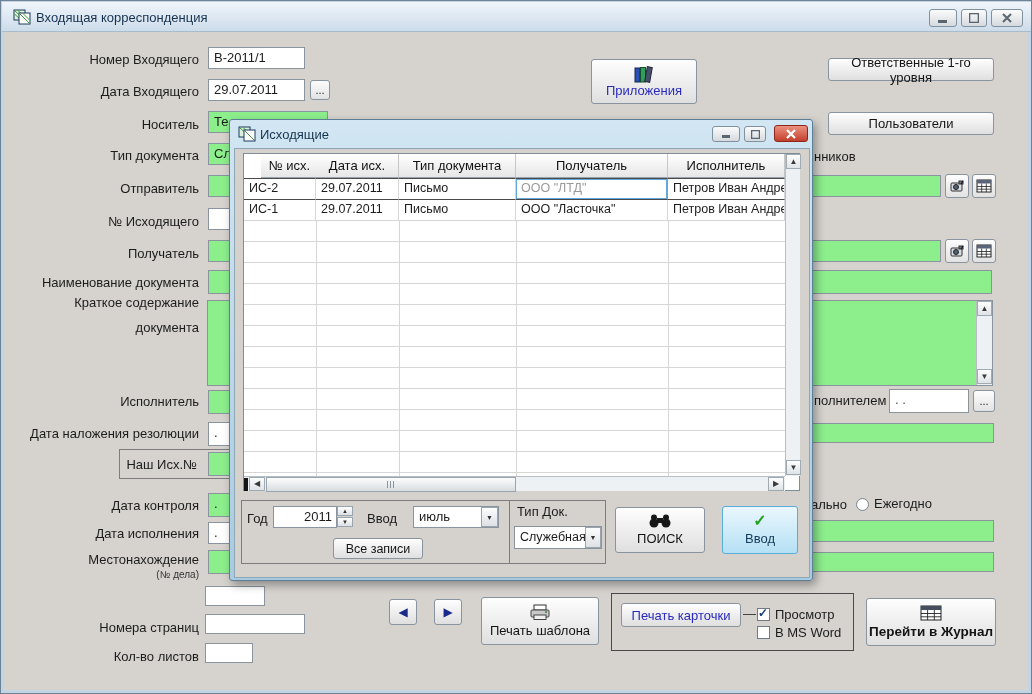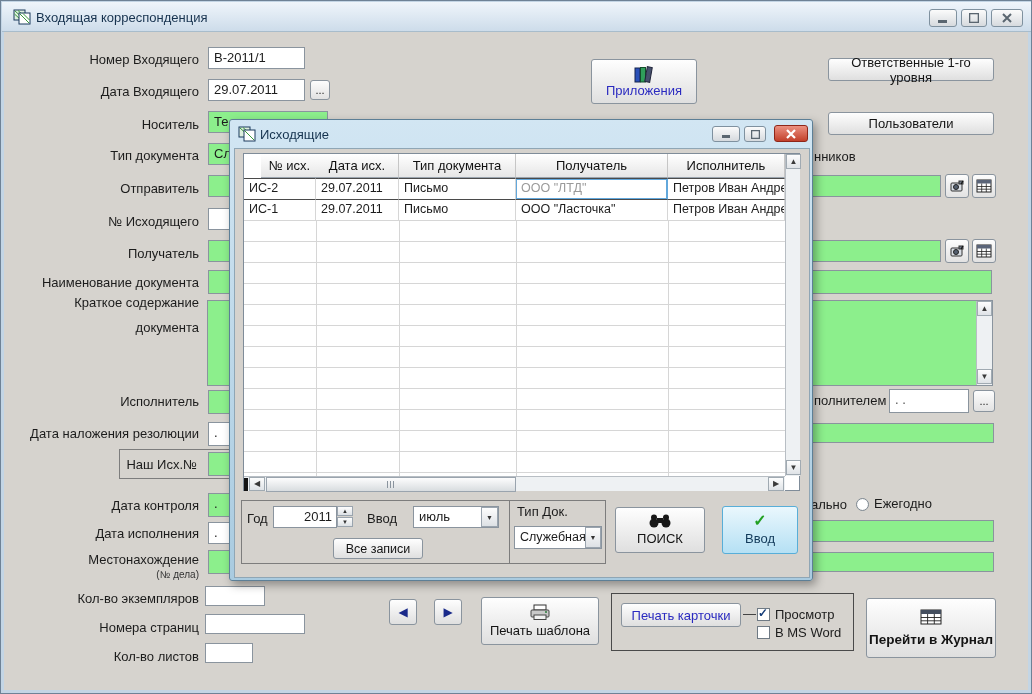--- a/index.html
+++ b/index.html
@@ -85,21 +85,20 @@
   <div class="lbl" style="top:245px">Получатель</div>
   <div class="lbl" style="top:274px">Наименование документа</div>
   <div class="lbl" style="top:294px">Краткое содержание</div>
   <div class="lbl" style="top:319px">документа</div>
   <div class="lbl" style="top:393px">Исполнитель</div>
   <div class="lbl" style="top:425px">Дата наложения резолюции</div>
   <div class="lbl" style="top:497px">Дата контроля</div>
   <div class="lbl" style="top:525px">Дата исполнения</div>
   <div class="lbl" style="top:551px">Местонахождение</div>
   <div class="lbl sub" style="top:566px">(№ дела)</div>
-  <div class="lbl" style="top:590px">Кол-во экземпляров</div>
   <div class="lbl" style="top:619px">Номера страниц</div>
   <div class="lbl" style="top:648px">Кол-во листов</div>
 
   <div class="fld" style="left:207px;top:46px;width:97px;height:22px">В-2011/1</div>
   <div class="fld" style="left:207px;top:78px;width:97px;height:22px">29.07.2011</div>
   <div class="sbtn" style="left:309px;top:79px;width:20px;height:20px">...</div>
   <div class="fld green" style="left:207px;top:110px;width:120px;height:22px">Те</div>
   <div class="fld green" style="left:207px;top:142px;width:120px;height:22px">Сл</div>
   <div class="fld green" style="left:207px;top:174px;width:733px;height:22px"></div>
   <div class="sbtn" style="left:944px;top:173px;width:24px;height:24px">
@@ -221,21 +220,21 @@
       <span class="blue">Печать карточки</span>
     </div>
   <div class="abs" style="left:742px;top:613px;width:13px;height:1px;background:#444"></div>
   <div class="cb" style="left:756px;top:607px">
       <span class="check">✓</span>
     </div>
   <div class="txt" style="left:774px;top:606px">Просмотр</div>
   <div class="cb" style="left:756px;top:625px"></div>
   <div class="txt" style="left:774px;top:624px">В MS Word</div>
 
-  <div class="btn col" style="left:865px;top:597px;width:130px;height:60px;font-weight:bold;font-size:13.5px">
+  <div class="btn col" style="left:865px;top:597px;width:130px;height:48px;font-weight:bold;font-size:13.5px">
     <span>
         <svg width="22" height="16" viewBox="0 0 22 16">
           <rect x="1" y="1" width="20" height="14" fill="#fff" stroke="#222"></rect>
           <rect x="1" y="1" width="20" height="4" fill="#444e5e"></rect>
           <path d="M1 8.5 h20 M1 11.8 h20 M7.6 5 v10 M14.3 5 v10" stroke="#222" stroke-width="0.9"></path>
         </svg>
       </span>
     <span>Перейти в Журнал</span>
   </div>
 

